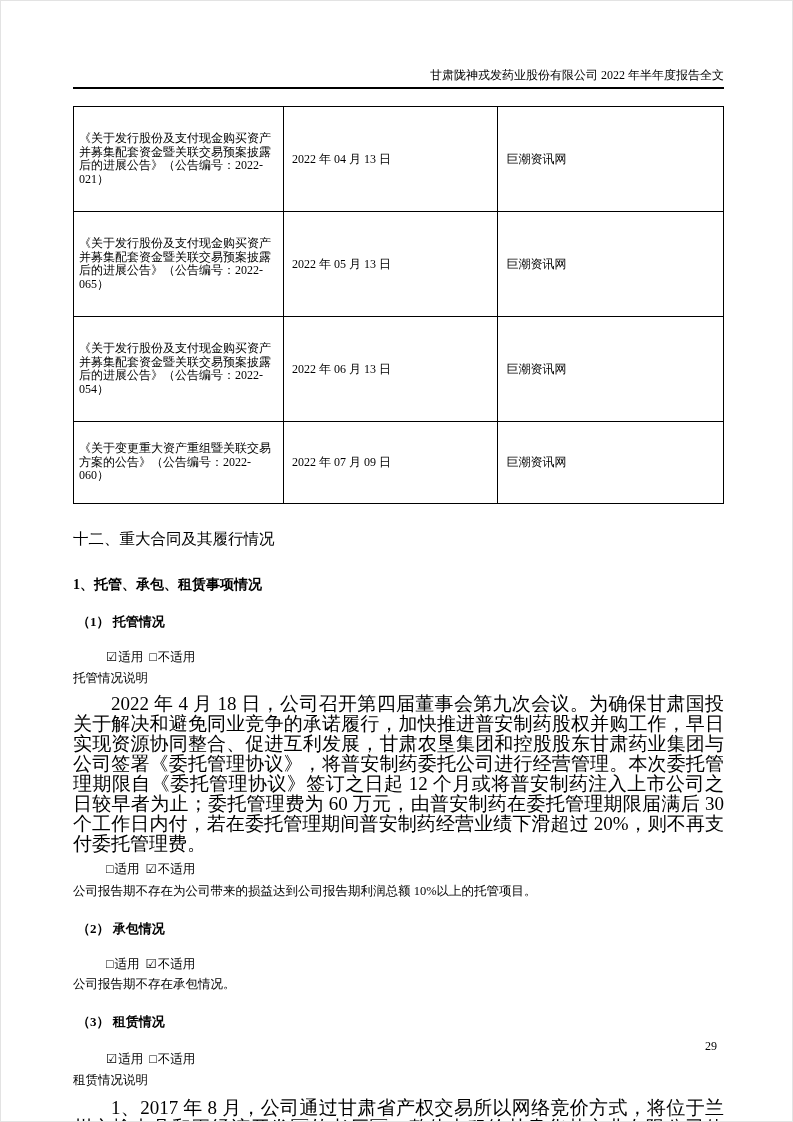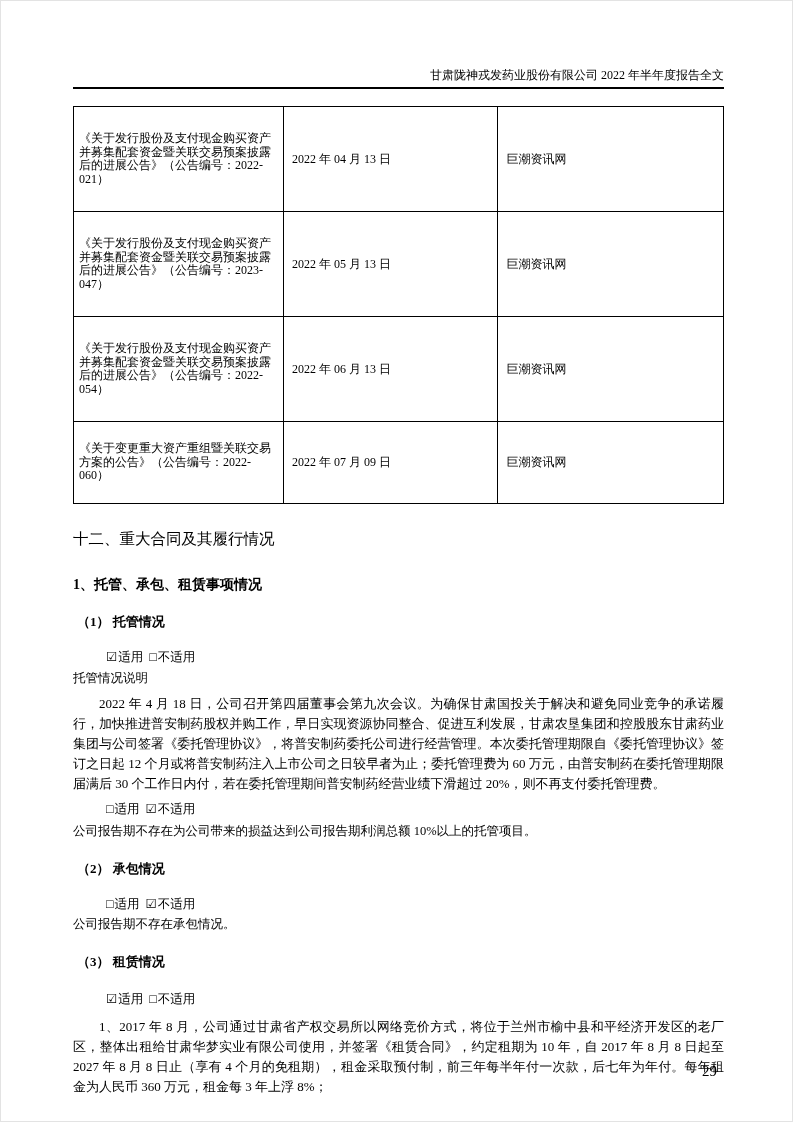--- a/index.html
+++ b/index.html
@@ -45,37 +45,37 @@
   .h-item { margin:19px 0 0 4px; font-size:13px; font-weight:bold; line-height:17px; }
 
   .applicability { margin-top:19px; font-size:12.5px; line-height:16px;margin-left:33px; }
   .applicability .grp { margin-right:6px; }
   .applicability .box { margin-right:1px; }
 
   .note-label { margin-top:5px; font-size:12.5px; line-height:16px; }
 
   .para {
     margin:8px 0 0 0;
-    font-size:13px;
+    font-size:19px;
     line-height:20px;
     text-align:justify;
     text-indent:2em;
   }
   .plain { margin-top:18px; font-size:12.5px; line-height:16px; }
   .applicability.tight { margin-top:7px; }
   .note-line { margin-top:6px; font-size:12.5px; line-height:16px; }
 
   .sp21 { margin-top:21px; }
   .sp4  { margin-top:4px; }
   .sp10 { margin-top:10px; }
 
   .page-number {
     position:absolute;
-    top:1062px; right:75px;
-    font-size:15px;
+    top:1038px; right:75px;
+    font-size:12px;
   }
 </style>
 </head>
 <body>
 
 <div class="page">
   <div class="content">
 
     <div class="doc-header">
       <span>甘肃陇神戎发药业股份有限公司 2022 年半年度报告全文</span>
@@ -87,21 +87,21 @@
           <col style="width:33%">
           <col style="width:34.7%">
         </colgroup>
       <tbody>
         <tr class="tall">
           <td class="c-title">《关于发行股份及支付现金购买资产并募集配套资金暨关联交易预案披露后的进展公告》（公告编号：2022-021）</td>
           <td class="c-date">2022 年 04 月 13 日</td>
           <td class="c-media">巨潮资讯网</td>
         </tr>
         <tr class="tall">
-          <td class="c-title">《关于发行股份及支付现金购买资产并募集配套资金暨关联交易预案披露后的进展公告》（公告编号：2023-047）</td>
+          <td class="c-title">《关于发行股份及支付现金购买资产并募集配套资金暨关联交易预案披露后的进展公告》（公告编号：2022-065）</td>
           <td class="c-date">2022 年 05 月 13 日</td>
           <td class="c-media">巨潮资讯网</td>
         </tr>
         <tr class="tall">
           <td class="c-title">《关于发行股份及支付现金购买资产并募集配套资金暨关联交易预案披露后的进展公告》（公告编号：2022-054）</td>
           <td class="c-date">2022 年 06 月 13 日</td>
           <td class="c-media">巨潮资讯网</td>
         </tr>
         <tr class="short">
           <td class="c-title">《关于变更重大资产重组暨关联交易方案的公告》（公告编号：2022-060）</td>
@@ -139,19 +139,20 @@
     </div>
 
     <div class="note-line sp4">公司报告期不存在承包情况。</div>
 
     <div class="h-item sp21">（3） 租赁情况</div>
 
     <div class="applicability sp21">
       <span class="grp"><span class="box">☑</span><span>适用</span></span><span class="grp"><span class="box">□</span><span>不适用</span></span>
     </div>
 
+    <div class="note-label">租赁情况说明</div>
 
     <div class="para sp10">1、2017 年 8 月，公司通过甘肃省产权交易所以网络竞价方式，将位于兰州市榆中县和平经济开发区的老厂区，整体出租给甘肃华梦实业有限公司使用，并签署《租赁合同》，约定租期为 10 年，自 2017 年 8 月 8 日起至 2027 年 8 月 8 日止（享有 4 个月的免租期），租金采取预付制，前三年每半年付一次款，后七年为年付。每年租金为人民币 360 万元，租金每 3 年上浮 8%；</div>
 
   </div>
 
   <div class="page-number">29</div>
 </div>
 
 </body></html>

